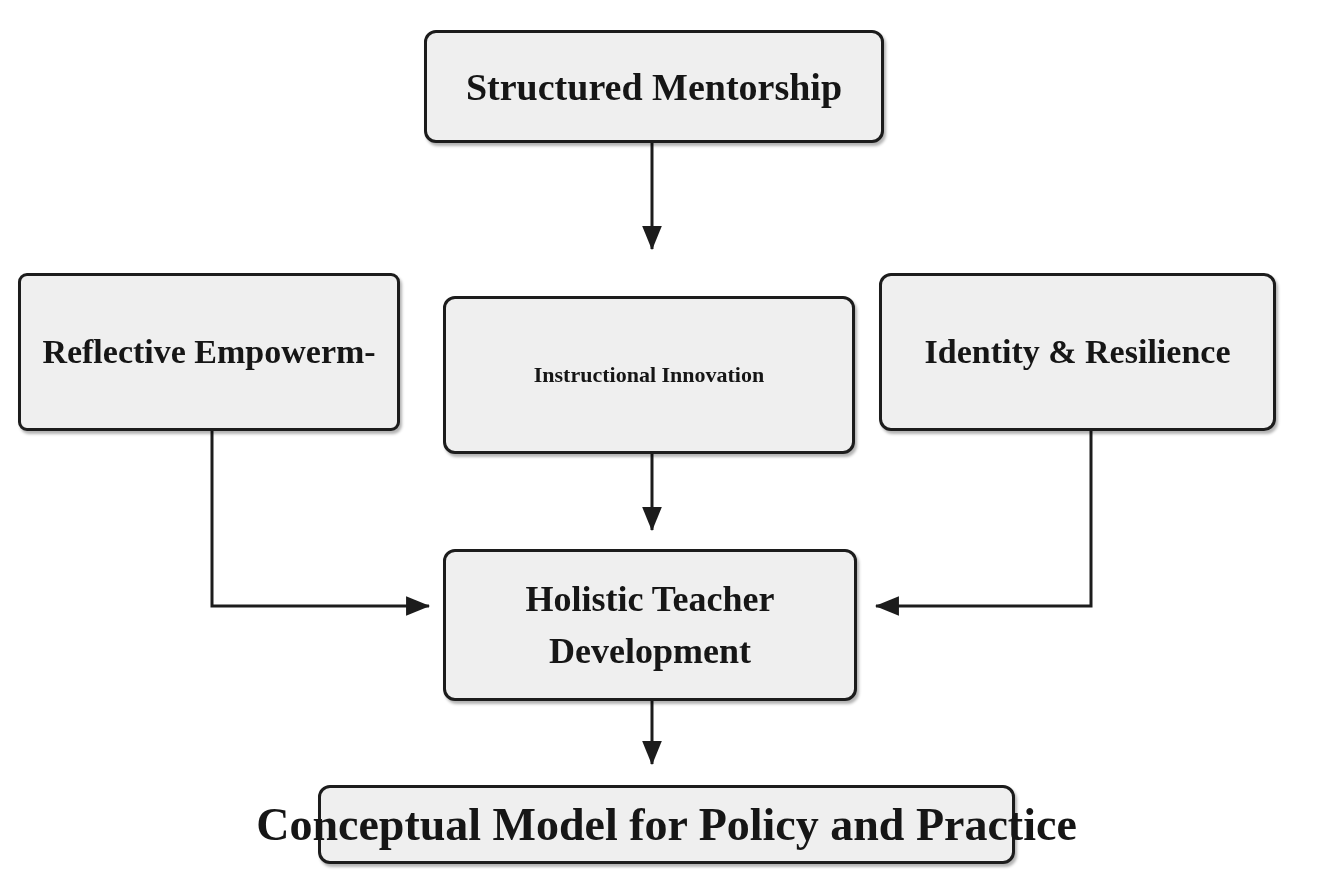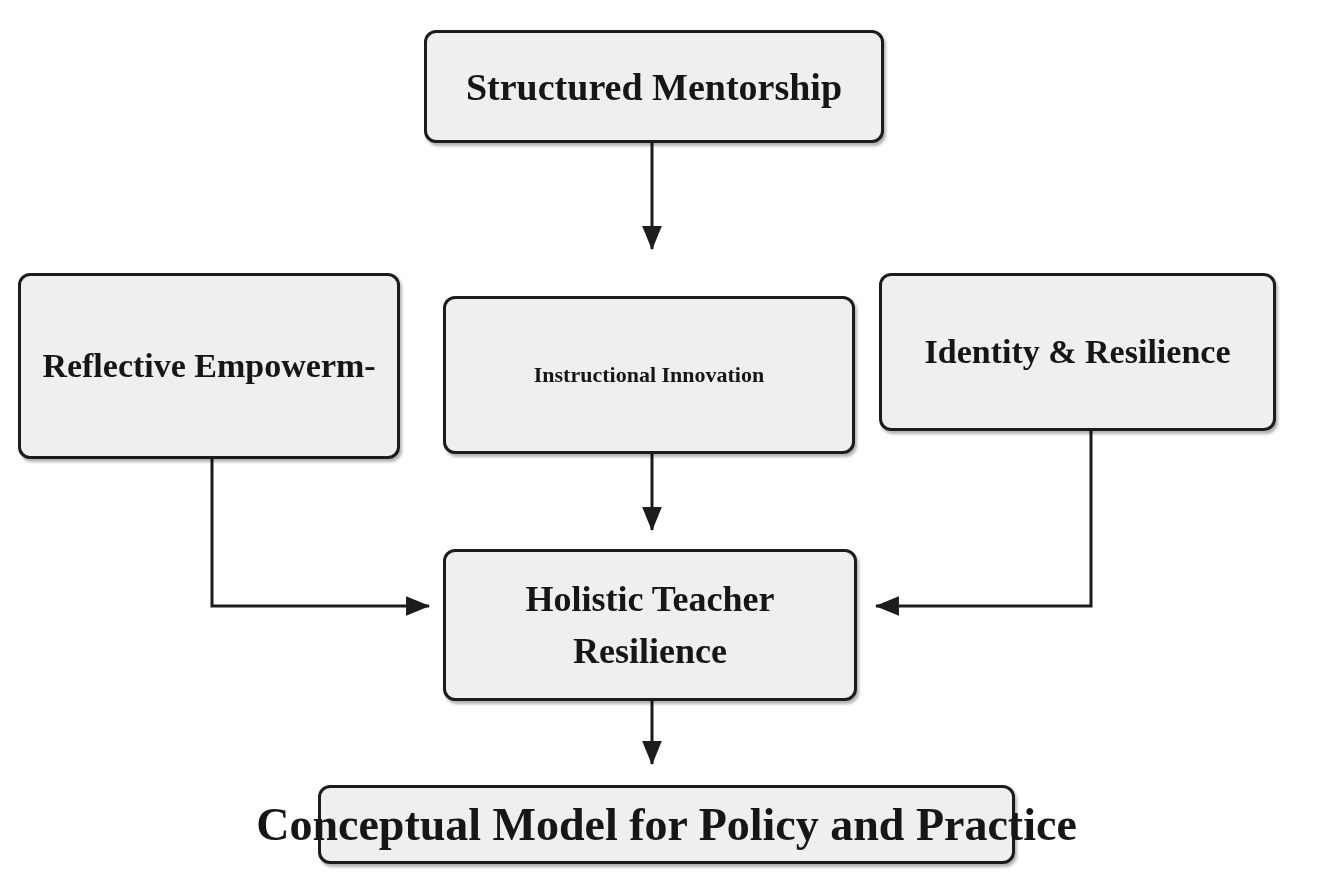--- a/index.html
+++ b/index.html
@@ -21,21 +21,21 @@
     background:var(--fill);
     border:3px solid var(--border);
     border-radius:12px;
     box-shadow:2px 3px 3px rgba(0,0,0,0.30);
     display:flex;flex-direction:column;justify-content:center;align-items:center;
     text-align:center;font-weight:bold;
   }
   .bline{white-space:nowrap;}
   .gsub{font-size:0.62em;position:relative;top:0.18em;}
   .node-top   {left:424px;top:30px; width:460px;height:113px;font-size:38px;}
-  .node-left  {left:18px; top:273px;width:382px;height:186px;font-size:34px;line-height:52px;}
+  .node-left  {left:18px; top:273px;width:382px;height:158px;font-size:34px;line-height:52px;border-radius:9px;}
   .node-mid   {left:443px;top:273px;width:412px;height:158px;font-size:22px;line-height:52px;margin-top:23px;}
   .node-right {left:879px;top:273px;width:397px;height:158px;font-size:34px;line-height:52px;}
   .node-center{left:443px;top:549px;width:414px;height:152px;font-size:36px;line-height:52px;}
   .node-bottom{left:318px;top:785px;width:697px;height:79px;font-size:46px;}
 </style>
 </head>
 <body>
 
 <div class="canvas">
 
@@ -63,20 +63,20 @@
   <div class="node node-mid">
       <div class="bline"><span>Instructional Innovation</span></div>
     </div>
 
   <div class="node node-right">
       <div class="bline"><span>Identity &amp; Resilience</span></div>
     </div>
 
   <div class="node node-center">
       <div class="bline"><span>Holistic Teacher</span></div>
-      <div class="bline"><span>Resilience</span></div>
+      <div class="bline"><span>Development</span></div>
     </div>
 
   <div class="node node-bottom">
       <div class="bline"><span>Conceptual Model for Policy and Practice</span></div>
     </div>
 
 </div>
 
 </body></html>

